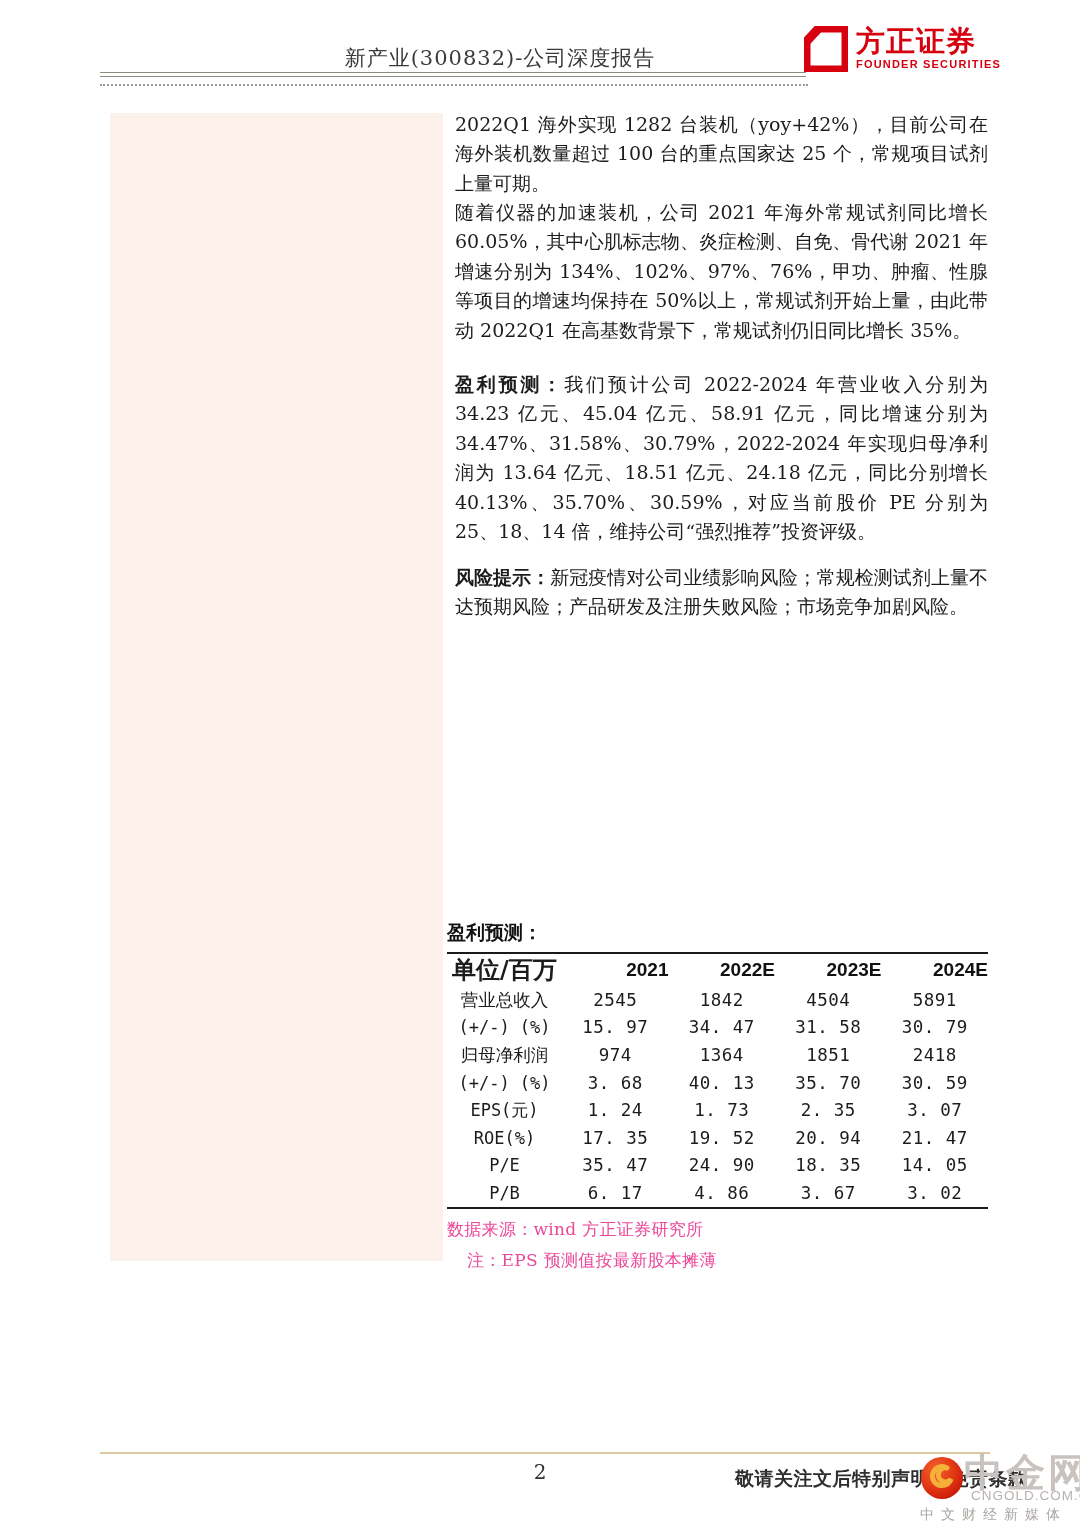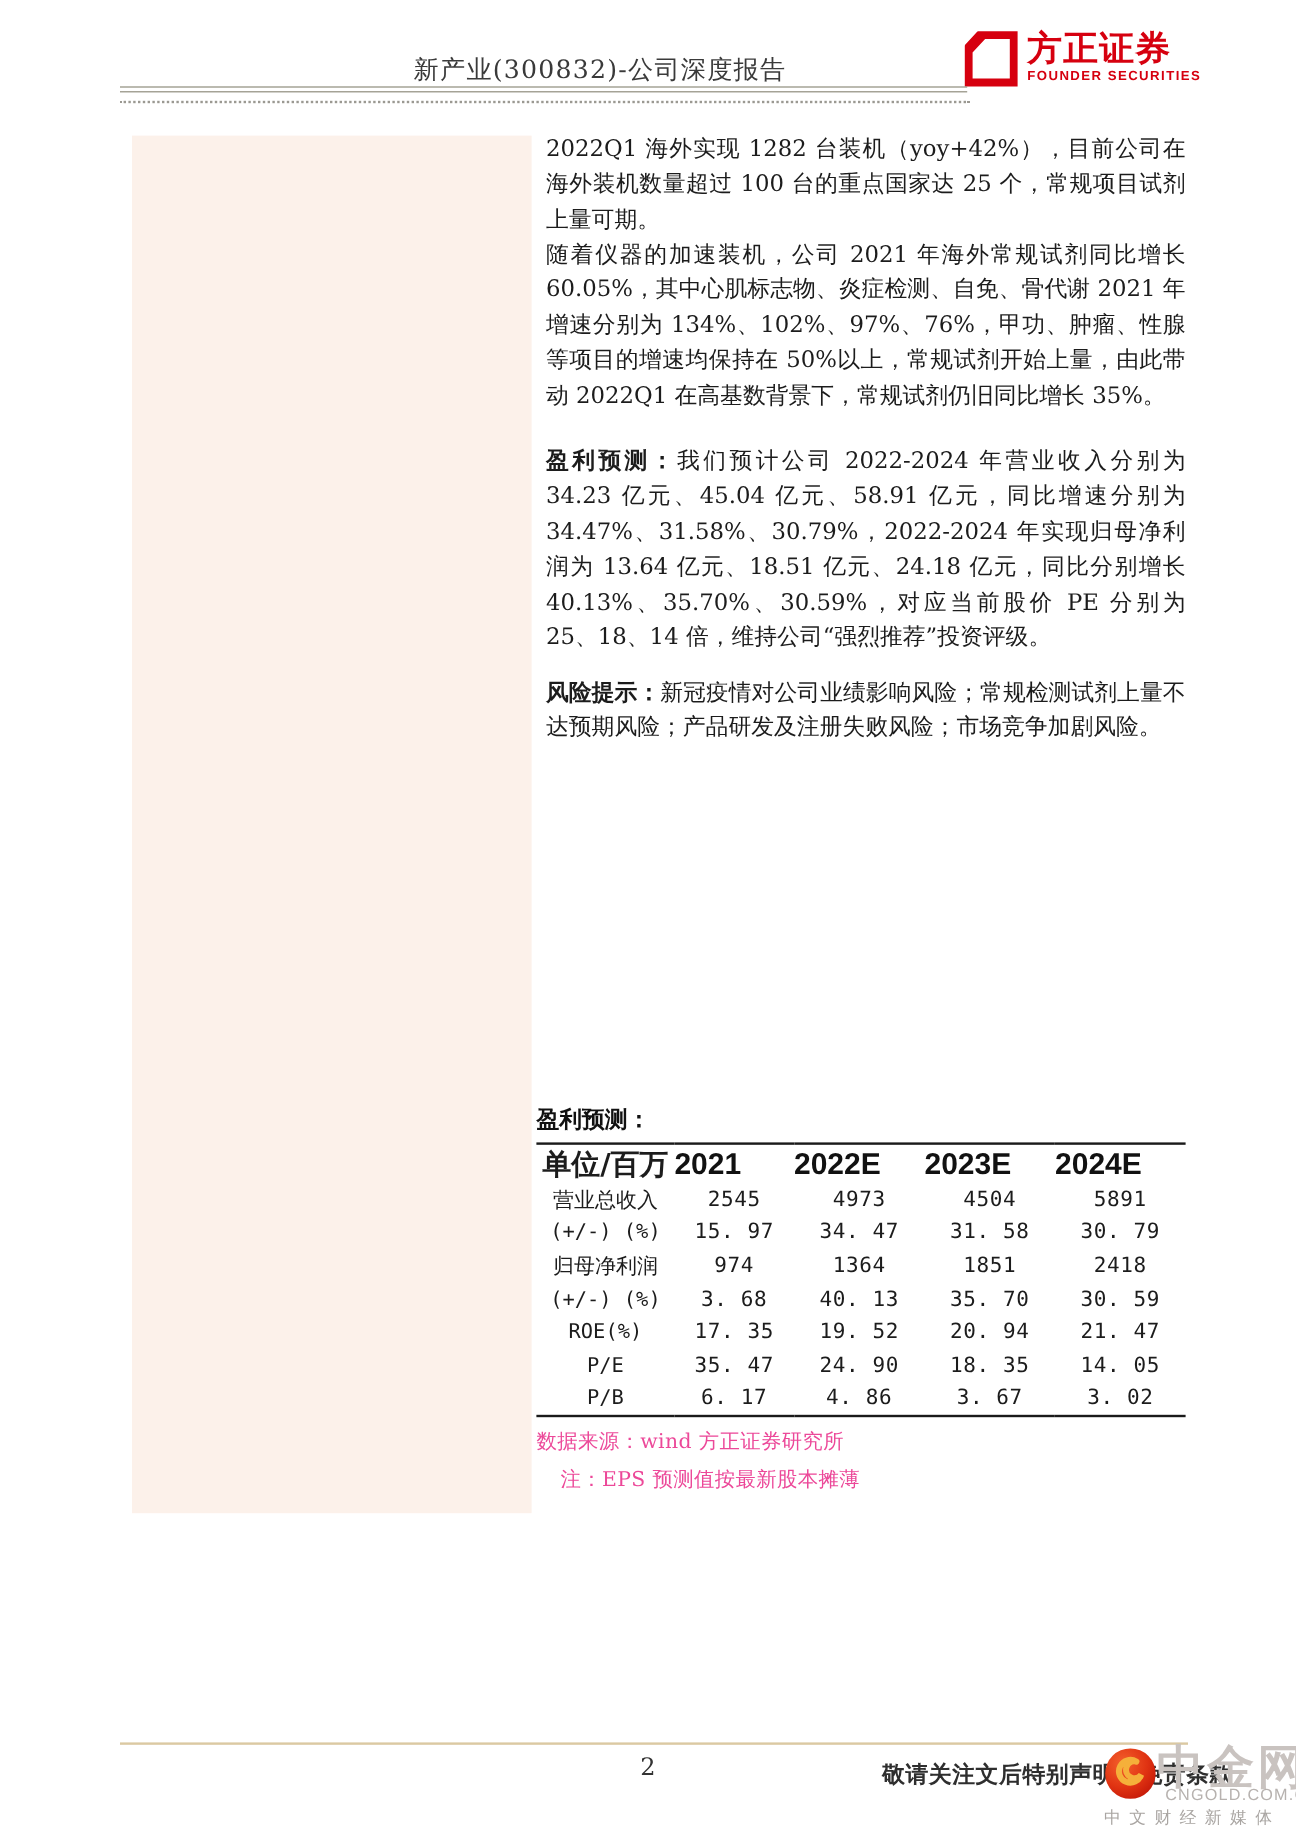--- a/index.html
+++ b/index.html
@@ -48,21 +48,21 @@
   .tbl-title{font-size:19px;font-weight:bold;color:#111;margin-bottom:6px;}
   table.fin{
     width:100%;border-collapse:collapse;
     border-top:2.5px solid #1a1a1a;border-bottom:2.5px solid #1a1a1a;
   }
   table.fin th,table.fin td{padding:0;height:27.6px;vertical-align:middle;}
   table.fin .lbl{width:115px;text-align:center;font-size:17.5px;color:#1c1c1c;}
   table.fin th.lbl{font-size:24px;}
   table.fin th.yr{
     font-family:"Liberation Sans",sans-serif;font-weight:bold;
-    font-size:25px;text-align:left;color:#111;
+    font-size:19px;text-align:right;color:#111;
   }
   table.fin td.num{
     font-family:"DejaVu Sans Mono","Liberation Mono",monospace;
     font-size:17.5px;text-align:center;color:#1c1c1c;letter-spacing:.5px;
   }
   table.fin td.lbl.latin{font-family:"DejaVu Sans Mono","Liberation Mono",monospace;font-size:17px;}
   .tbl-note{font-size:17px;color:#ec4899;margin-top:9px;letter-spacing:.3px;}
   .tbl-note + .tbl-note{margin-top:8px;margin-left:20px;}
   
   .foot-rule{
@@ -133,21 +133,21 @@
           <th class="yr">2021</th>
           <th class="yr">2022E</th>
           <th class="yr">2023E</th>
           <th class="yr">2024E</th>
         </tr>
       </thead>
       <tbody>
         <tr>
           <td class="lbl">营业总收入</td>
           <td class="num">2545</td>
-          <td class="num">4973</td>
+          <td class="num">1842</td>
           <td class="num">4504</td>
           <td class="num">5891</td>
         </tr>
         <tr>
           <td class="lbl latin">(+/-) (%)</td>
           <td class="num">15. 97</td>
           <td class="num">34. 47</td>
           <td class="num">31. 58</td>
           <td class="num">30. 79</td>
         </tr>
@@ -157,20 +157,27 @@
           <td class="num">1364</td>
           <td class="num">1851</td>
           <td class="num">2418</td>
         </tr>
         <tr>
           <td class="lbl latin">(+/-) (%)</td>
           <td class="num">3. 68</td>
           <td class="num">40. 13</td>
           <td class="num">35. 70</td>
           <td class="num">30. 59</td>
+        </tr>
+        <tr>
+          <td class="lbl latin">EPS(元)</td>
+          <td class="num">1. 24</td>
+          <td class="num">1. 73</td>
+          <td class="num">2. 35</td>
+          <td class="num">3. 07</td>
         </tr>
         <tr>
           <td class="lbl latin">ROE(%)</td>
           <td class="num">17. 35</td>
           <td class="num">19. 52</td>
           <td class="num">20. 94</td>
           <td class="num">21. 47</td>
         </tr>
         <tr>
           <td class="lbl latin">P/E</td>

